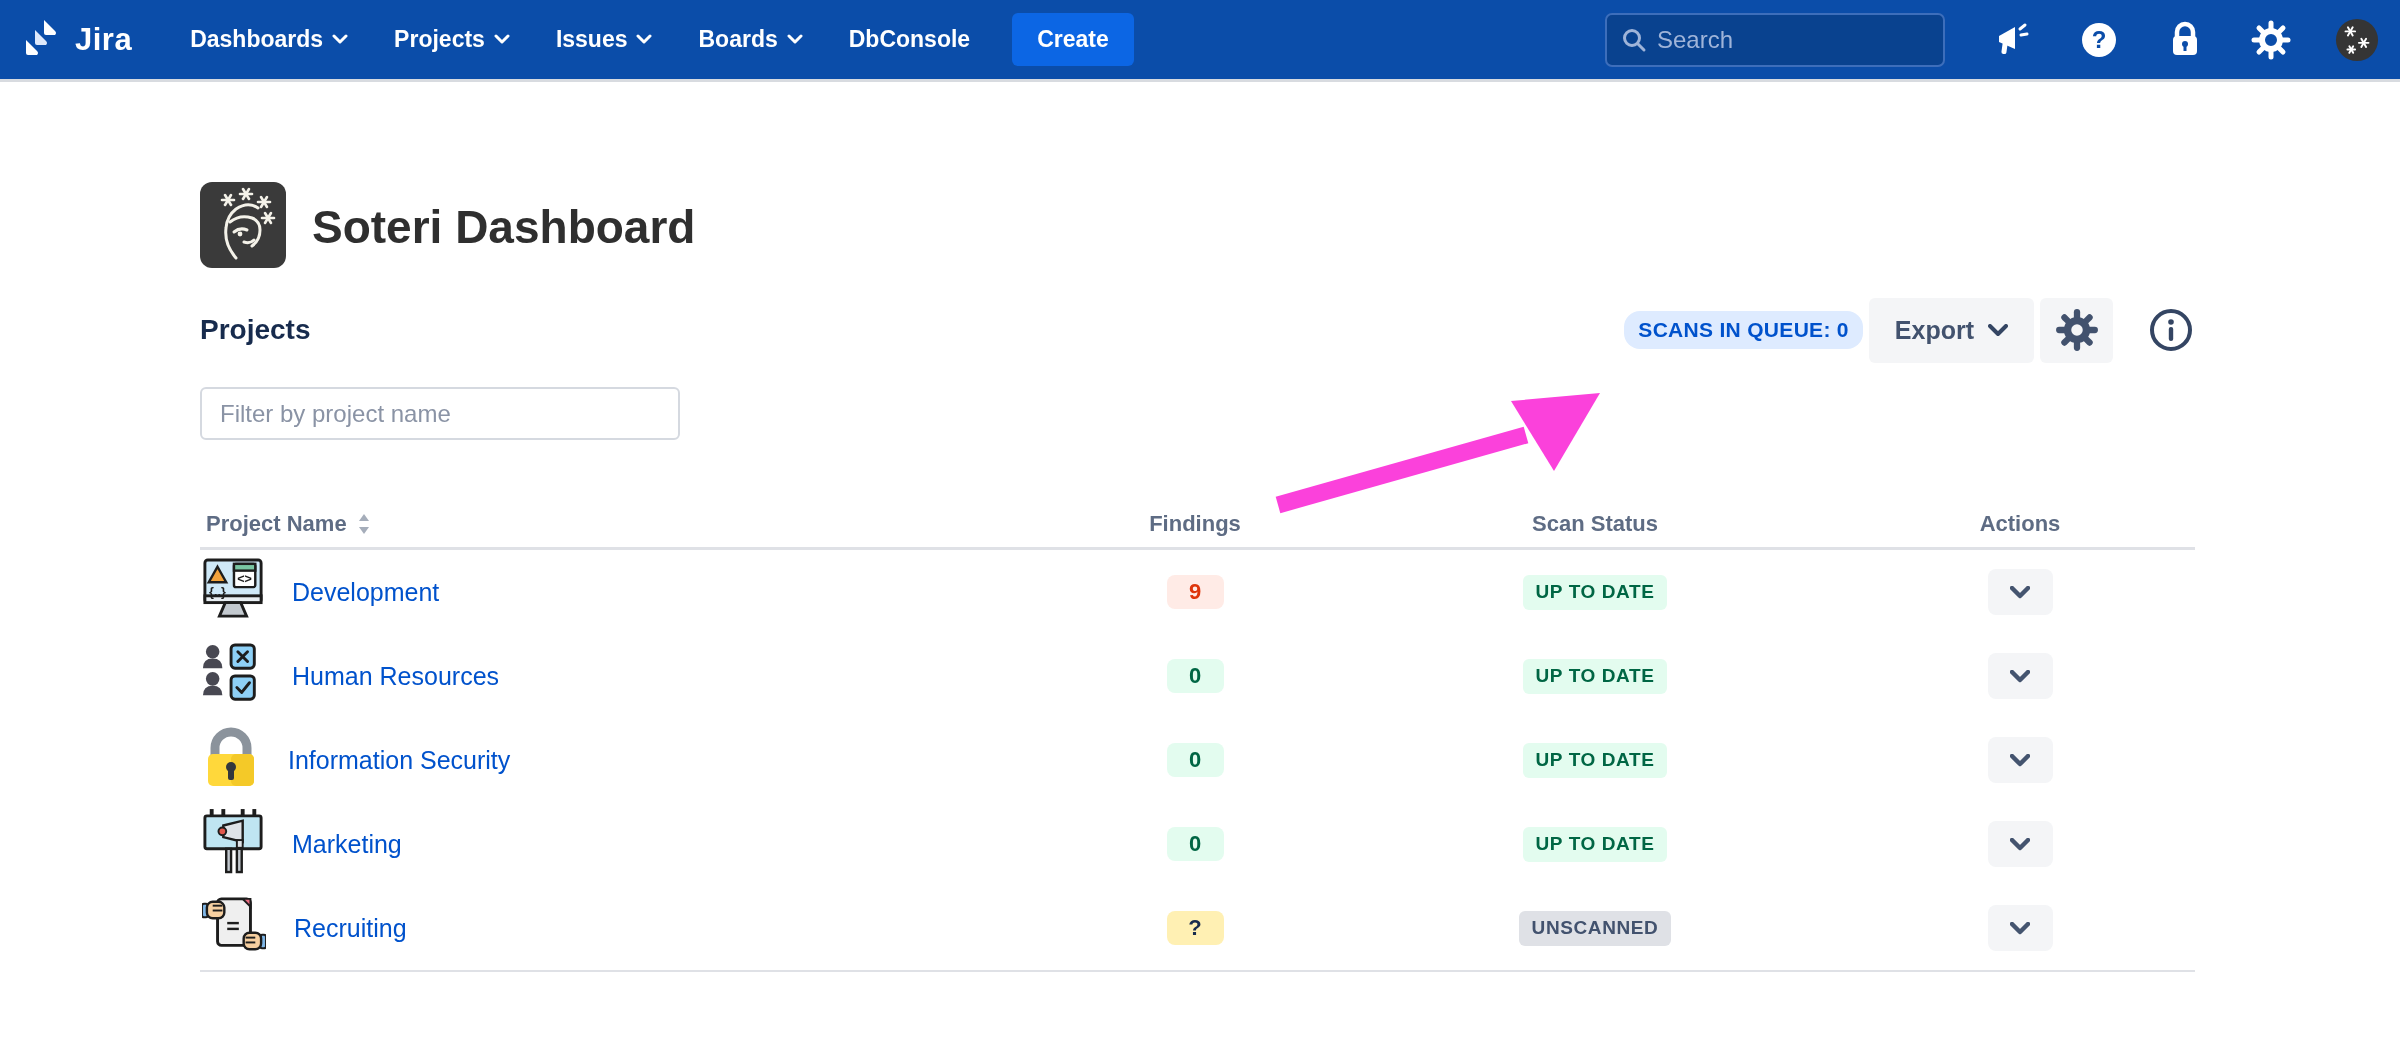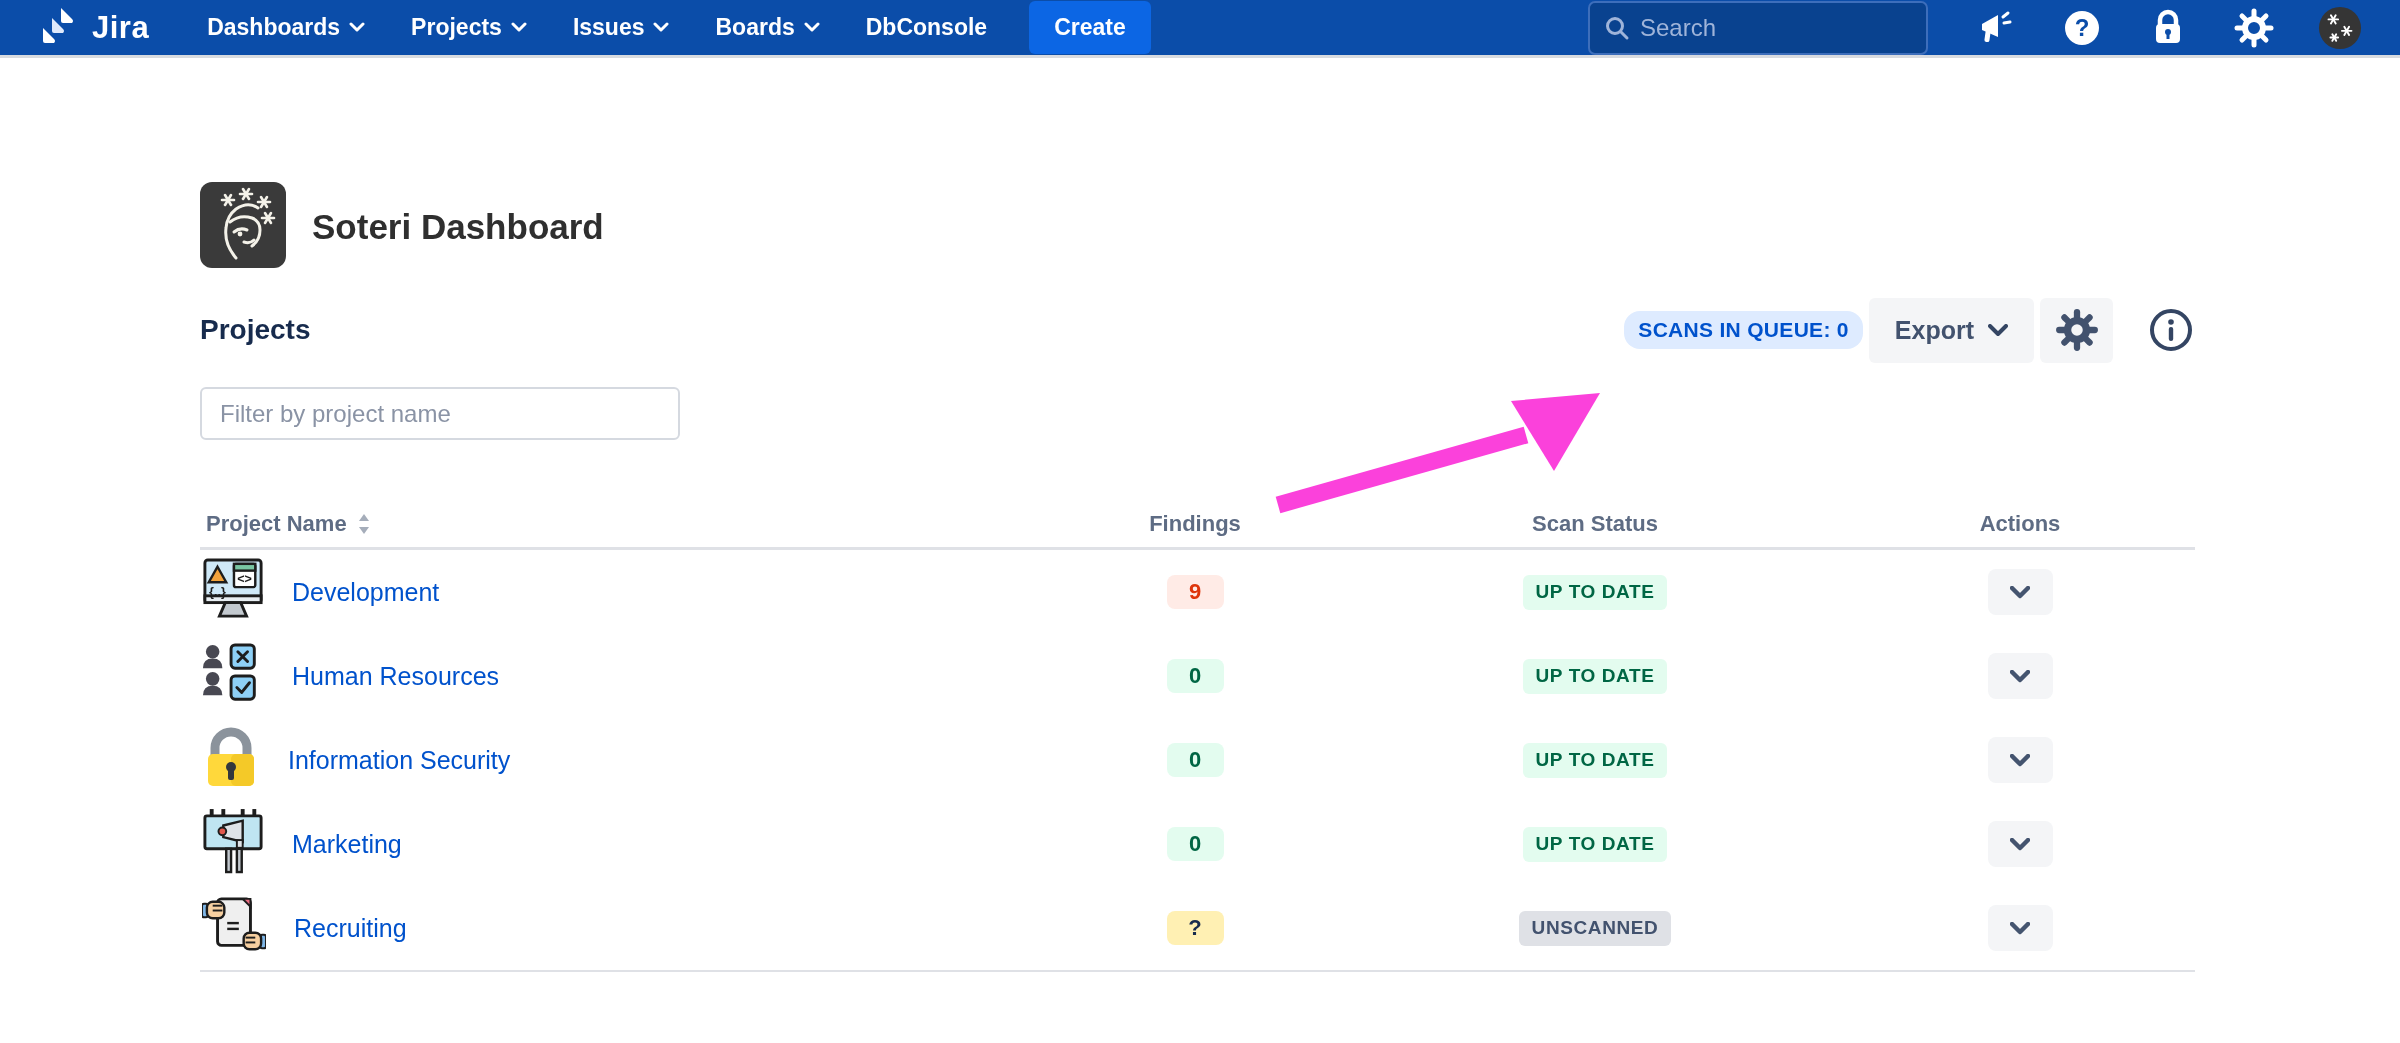--- a/index.html
+++ b/index.html
@@ -1,22 +1,22 @@
 <!DOCTYPE html>
 <html style="--navbar-bg: #0B4DA9; --create-blue: #0C66E4; --link-blue: #0052CC; --heading-navy: #172B4D; --table-header-gray: #5E6C84; --button-text: #42526E; --button-bg: #F4F5F7; --divider: #DFE1E6; --badge-danger-bg: #FFEBE6; --badge-danger-text: #DE350B; --badge-success-bg: #E3FCEF; --badge-success-text: #006644; --badge-warning-bg: #FFF0B3; --badge-warning-text: #172B4D; --lozenge-neutral-bg: #DFE1E6; --lozenge-neutral-text: #42526E; --queue-badge-bg: #DEEBFF; --queue-badge-text: #0052CC; --annotation-pink: #FB41DB;"><head>
 <meta charset="utf-8">
 <style>
   * { margin:0; padding:0; box-sizing:border-box; }
   html,body { width:2400px; height:1043px; background:#fff; overflow:hidden;
               font-family:"Liberation Sans", sans-serif; }
 
   
-  .navbar { position:absolute; left:0; top:0; width:2400px; height:58px;
+  .navbar { position:absolute; left:0; top:0; width:2400px; height:82px;
             background:var(--navbar-bg); display:flex; align-items:center;
-            padding:0 38px; border-bottom:3px solid #d8dbe0; }
+            padding:0 21px; border-bottom:3px solid #d8dbe0; }
   .brand { display:flex; align-items:center; gap:10px; }
   .brand-text { color:#fff; font-size:31px; font-weight:bold; letter-spacing:0.5px; }
   .nav-menu { display:flex; align-items:center; gap:46px; margin-left:58px; }
   .nav-item { display:flex; align-items:center; gap:9px; color:#fff; font-size:23px;
               font-weight:600; cursor:pointer; white-space:nowrap; }
   .create-btn { margin-left:42px; background:var(--create-blue); color:#fff;
                 font-size:23px; font-weight:bold; border:none; border-radius:6px;
                 padding:13px 25px; cursor:pointer; }
   .nav-spacer { flex:1; }
   .nav-search { width:340px; height:54px; background:#09428f; border:2px solid #3d6ebb;
@@ -24,21 +24,21 @@
   .nav-search input { background:transparent; border:none; outline:none; color:#84cc16;
                       font-size:24px; width:240px; font-family:"Liberation Sans",sans-serif; }
   .nav-search input::placeholder { color:#9fb4d9; }
   .nav-icons { display:flex; align-items:center; gap:42px; margin-left:46px; }
   .nav-icon { width:44px; height:44px; display:flex; align-items:center;
               justify-content:center; cursor:pointer; }
 
   
   .page-header { position:absolute; left:200px; top:182px; display:flex;
                  align-items:center; gap:26px; }
-  .page-title { font-size:35px; font-weight:bold; color:#2f2f2f; }
+  .page-title { font-size:46px; font-weight:bold; color:#2f2f2f; }
 
   
   .projects-row { position:absolute; left:200px; top:277px; width:1995px; height:106px;
                   display:flex; align-items:center; justify-content:space-between; }
   .section-title { font-size:28px; font-weight:bold; color:var(--heading-navy); }
   .toolbar { display:flex; align-items:center; gap:6px; }
   .queue-badge { background:var(--queue-badge-bg); color:var(--queue-badge-text);
                  font-size:21px; font-weight:bold; letter-spacing:0.3px;
                  padding:7px 14px; border-radius:16px; white-space:nowrap; }
   .annotation-box { display:inline-flex; border:11px solid var(--annotation-pink);

